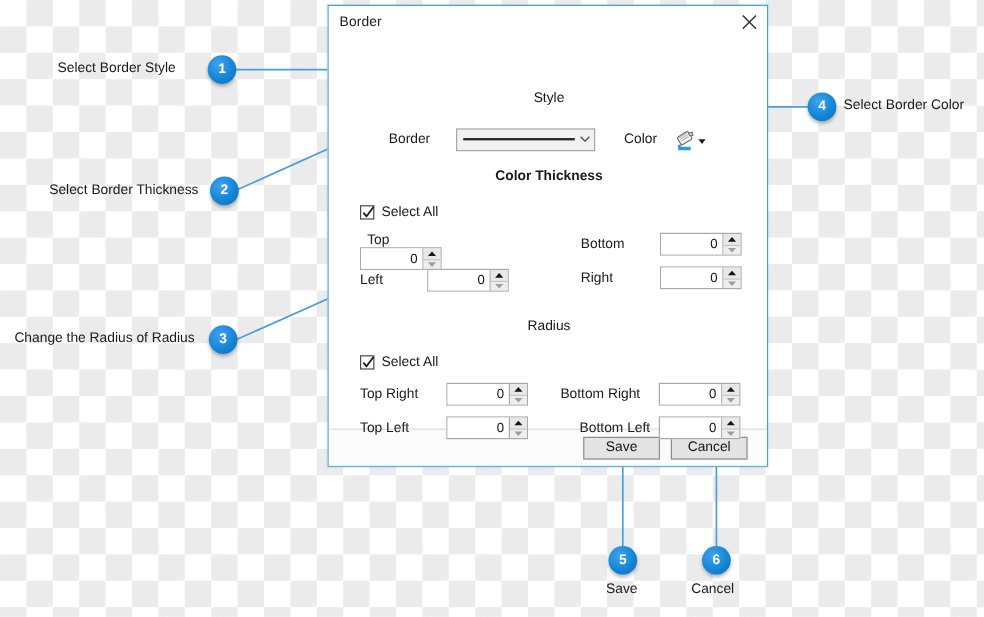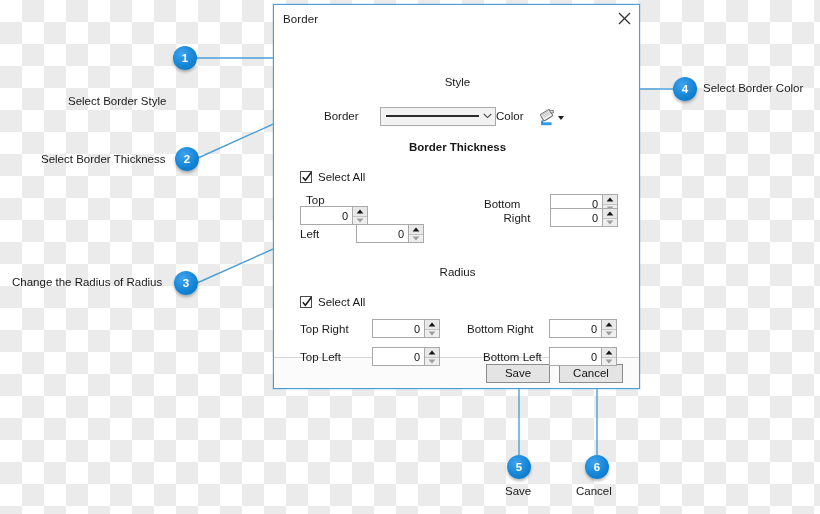--- a/index.html
+++ b/index.html
@@ -247,42 +247,42 @@
     </div>
 
     <div class="field-row" style="position:absolute; left:50px; top:74px;">
       <span class="lbl" style="width:56px;">Border</span>
       <div class="combo">
         <span class="sample-line"></span>
         <svg class="chev" width="9" height="6" viewBox="0 0 9 6">
           <polyline points="0.8,1 4.5,4.6 8.2,1" fill="none" stroke="#4a4a4a" stroke-width="1.1"></polyline>
         </svg>
       </div>
-      <span class="lbl" style="">Color</span>
+      <span class="lbl" style="margin-left:24px;">Color</span>
       <div class="colorbtn" style="margin-left:16px;">
         <span class="bucket">
           <svg width="19" height="19" viewBox="0 0 19 19">
             <g transform="rotate(-32 9.5 8)">
               <rect x="3" y="2.5" width="10.5" height="7.5" rx="1.2" fill="#f4f4f4" stroke="#6e6e6e" stroke-width="1"></rect>
               <line x1="4.5" y1="3.6" x2="11.8" y2="3.6" stroke="#b6b6b6" stroke-width="0.8"></line>
               <line x1="4.5" y1="5.2" x2="11.8" y2="5.2" stroke="#b6b6b6" stroke-width="0.8"></line>
               <line x1="4.5" y1="6.8" x2="11.8" y2="6.8" stroke="#b6b6b6" stroke-width="0.8"></line>
               <path d="M13.3 4.3 L16.4 5.6 L15.3 7.9 L12.9 6.3 Z" fill="#e9e9e9" stroke="#6e6e6e" stroke-width="0.9"></path>
             </g>
             <path d="M3.2 14.3 L12.6 14.3 L12.6 17.2 L3.2 17.2 Z" fill="#2e9bea"></path>
             <path d="M2.2 12.6 L4.6 12.6 L3.1 17.2 L2.2 17.2 Z" fill="#1f86d4"></path>
           </svg>
         </span>
         <span class="tri"></span>
       </div>
     </div>
 
     <div class="group" style="top:109px;">
       <div class="group-head">
-        <span class="group-title">Border Thickness</span>
+        <span class="group-title">Color Thickness</span>
         <span class="group-rule"></span>
       </div>
     </div>
 
     <div class="check-row" style="position:absolute; left:26px; top:139px;">
       <span class="cb">
         <svg width="12" height="12" viewBox="0 0 12 12">
           <polyline points="1.8,6.2 4.4,9.2 10.4,1.3" fill="none" stroke="#1b1b1b" stroke-width="1.5"></polyline>
         </svg>
       </span>
@@ -339,21 +339,21 @@
           </div>
           <div class="dn">
             <svg width="8" height="5" viewBox="0 0 8 5">
                 <polygon points="4,4.4 0.6,0.6 7.4,0.6" fill="#9e9e9e"></polygon>
               </svg>
           </div>
         </span>
       </div>
     </div>
 
-    <div class="field-row" style="position:absolute; left:210px; top:176px;text-align:center;">
+    <div class="field-row" style="position:absolute; left:210px; top:190px;">
       <span class="lbl" style="width:66px;">Right</span>
       <div class="spin" style="width:68px;">
         <span class="val">0</span>
         <span class="btns">
           <div class="up">
             <svg width="8" height="5" viewBox="0 0 8 5">
                 <polygon points="4,0.6 7.4,4.4 0.6,4.4" fill="#151515"></polygon>
               </svg>
           </div>
           <div class="dn">
@@ -458,21 +458,21 @@
     </div>
 
   </div>
 
   <div class="dialog-footer">
     <div class="btn">Save</div>
     <div class="btn">Cancel</div>
   </div>
 </div>
 
-<div class="ann-label" style="left:68px; top:51px;margin-top:44px;">Select Border Style</div>
+<div class="ann-label" style="left:48px; top:51px;">Select Border Style</div>
 <div class="badge" style="left:173px; top:46px;">1</div>
 
 <div class="ann-label" style="left:41px; top:153px;">Select Border Thickness</div>
 <div class="badge" style="left:175px; top:147px;">2</div>
 
 <div class="ann-label" style="left:12px; top:276px;">Change the Radius of Radius</div>
 <div class="badge" style="left:174px; top:271px;">3</div>
 
 <div class="badge" style="left:673px; top:77px;">4</div>
 <div class="ann-label" style="left:703px; top:82px;">Select Border Color</div>

